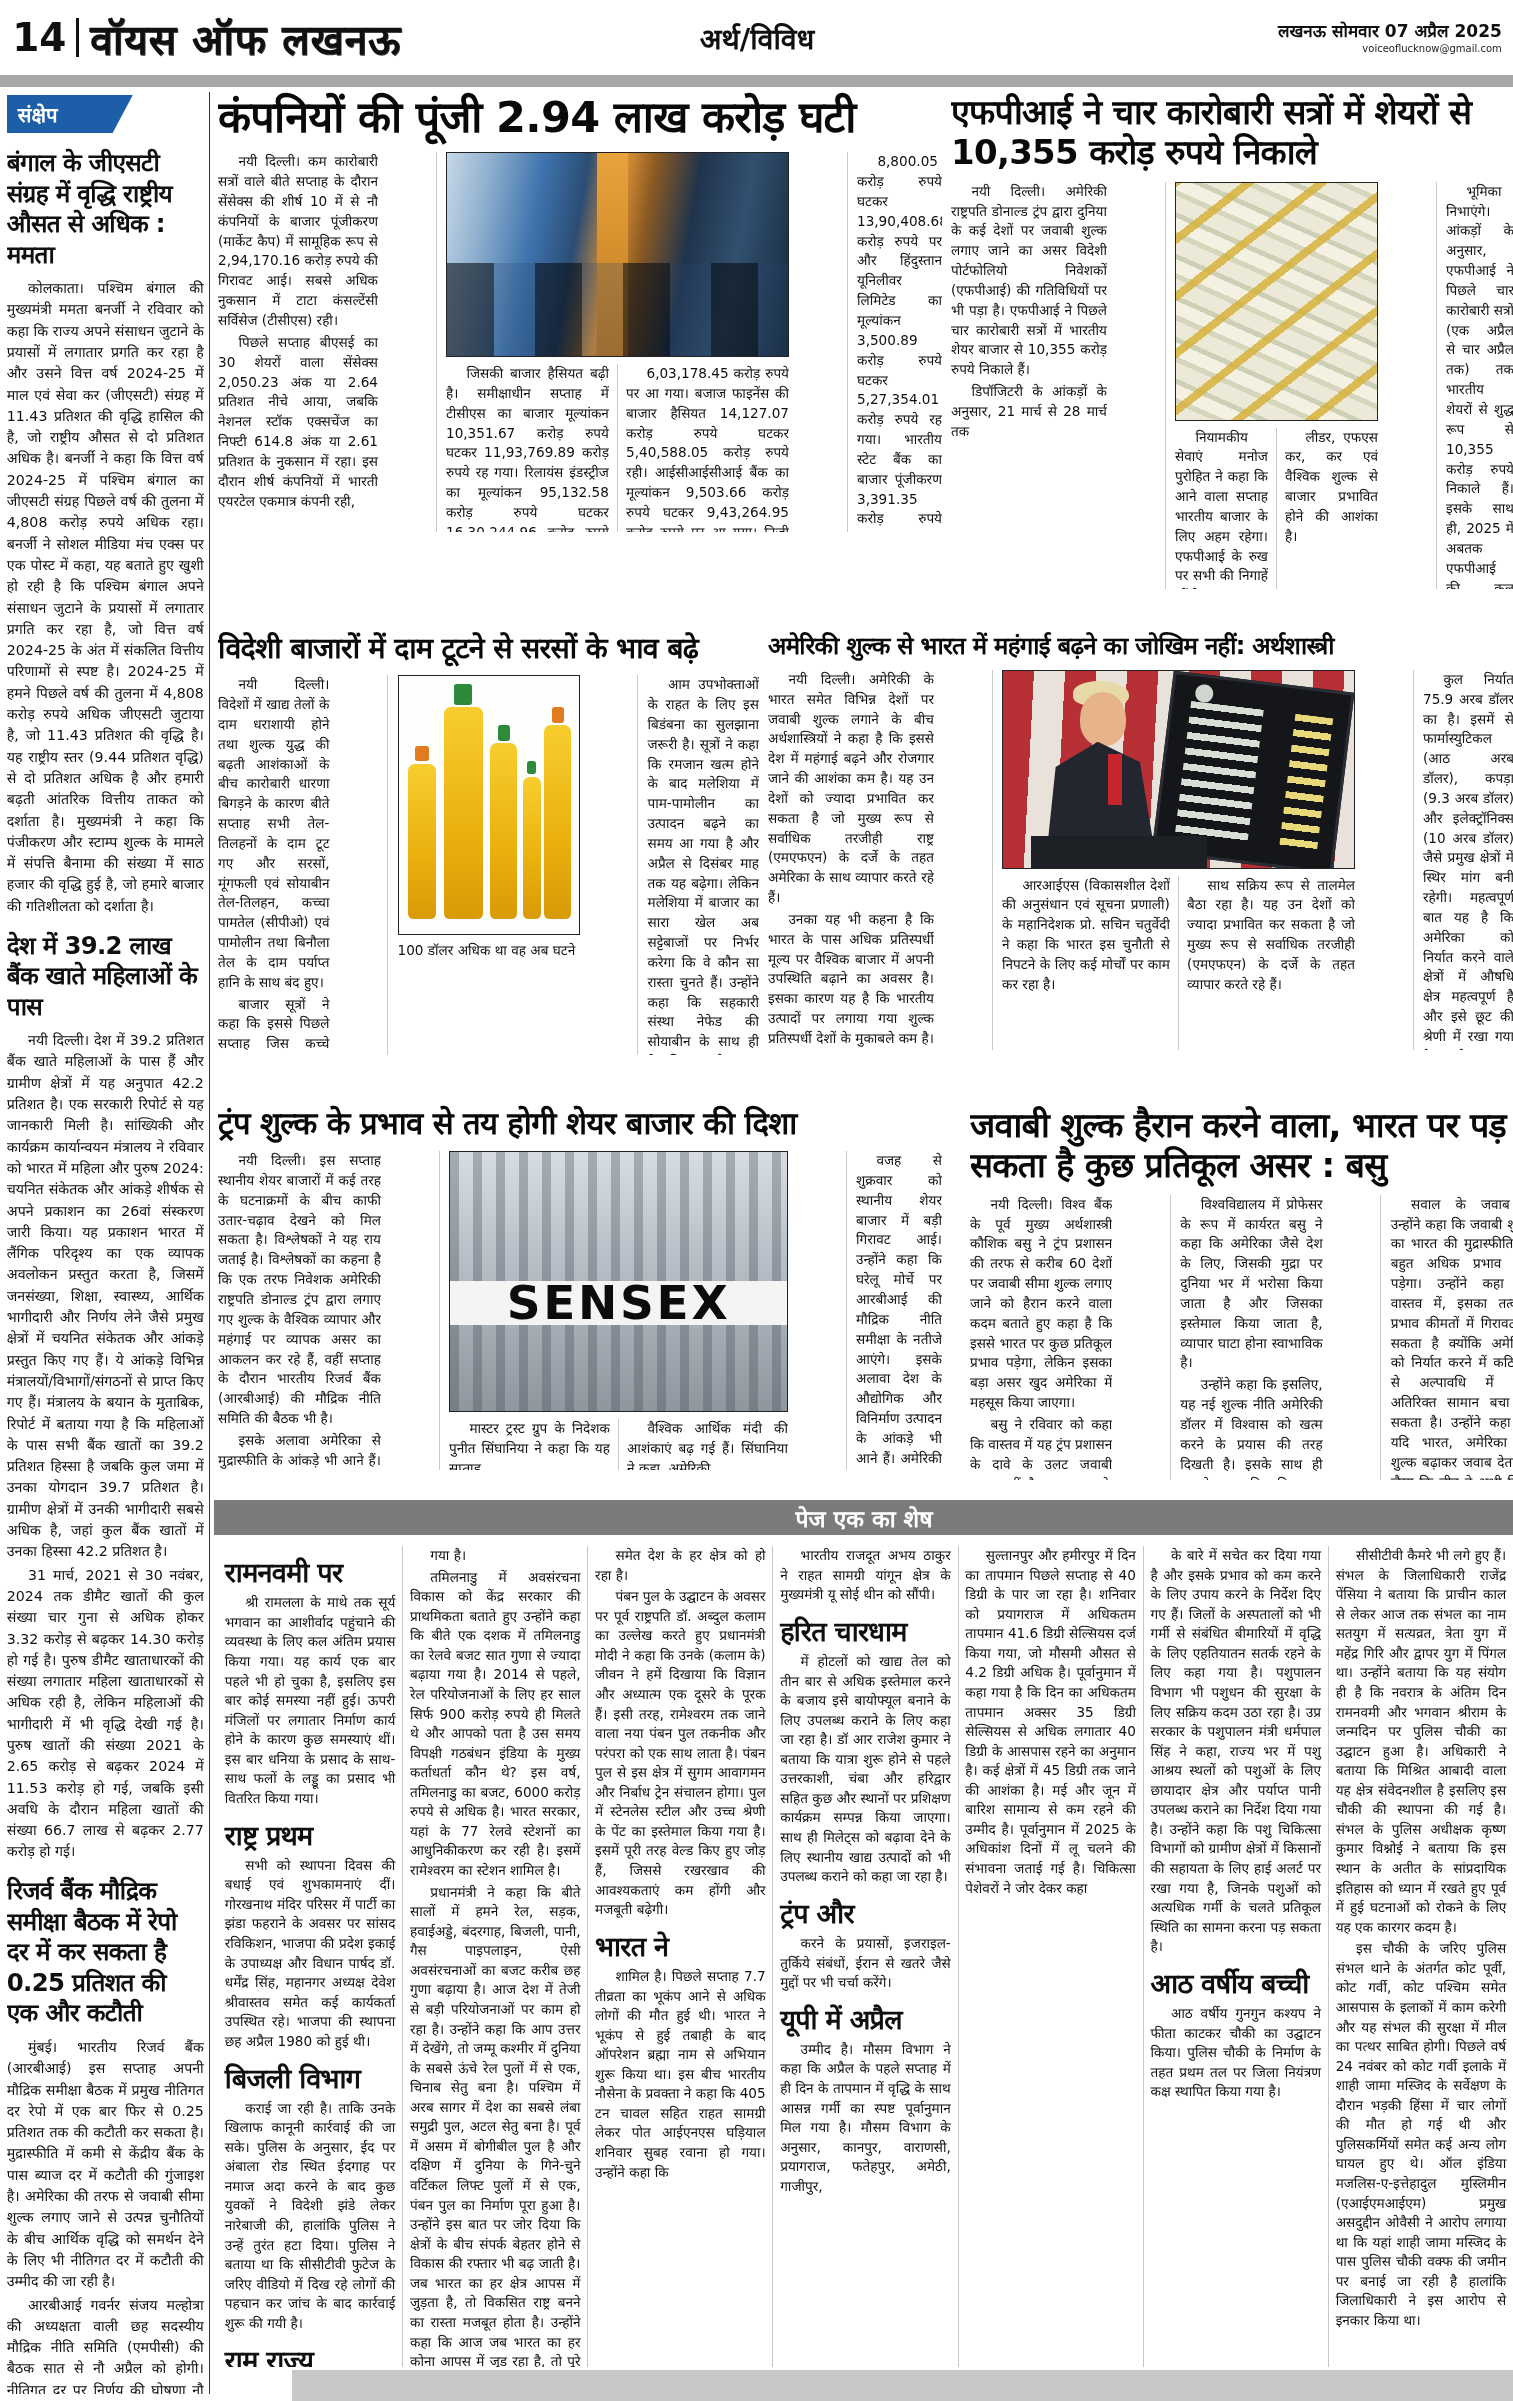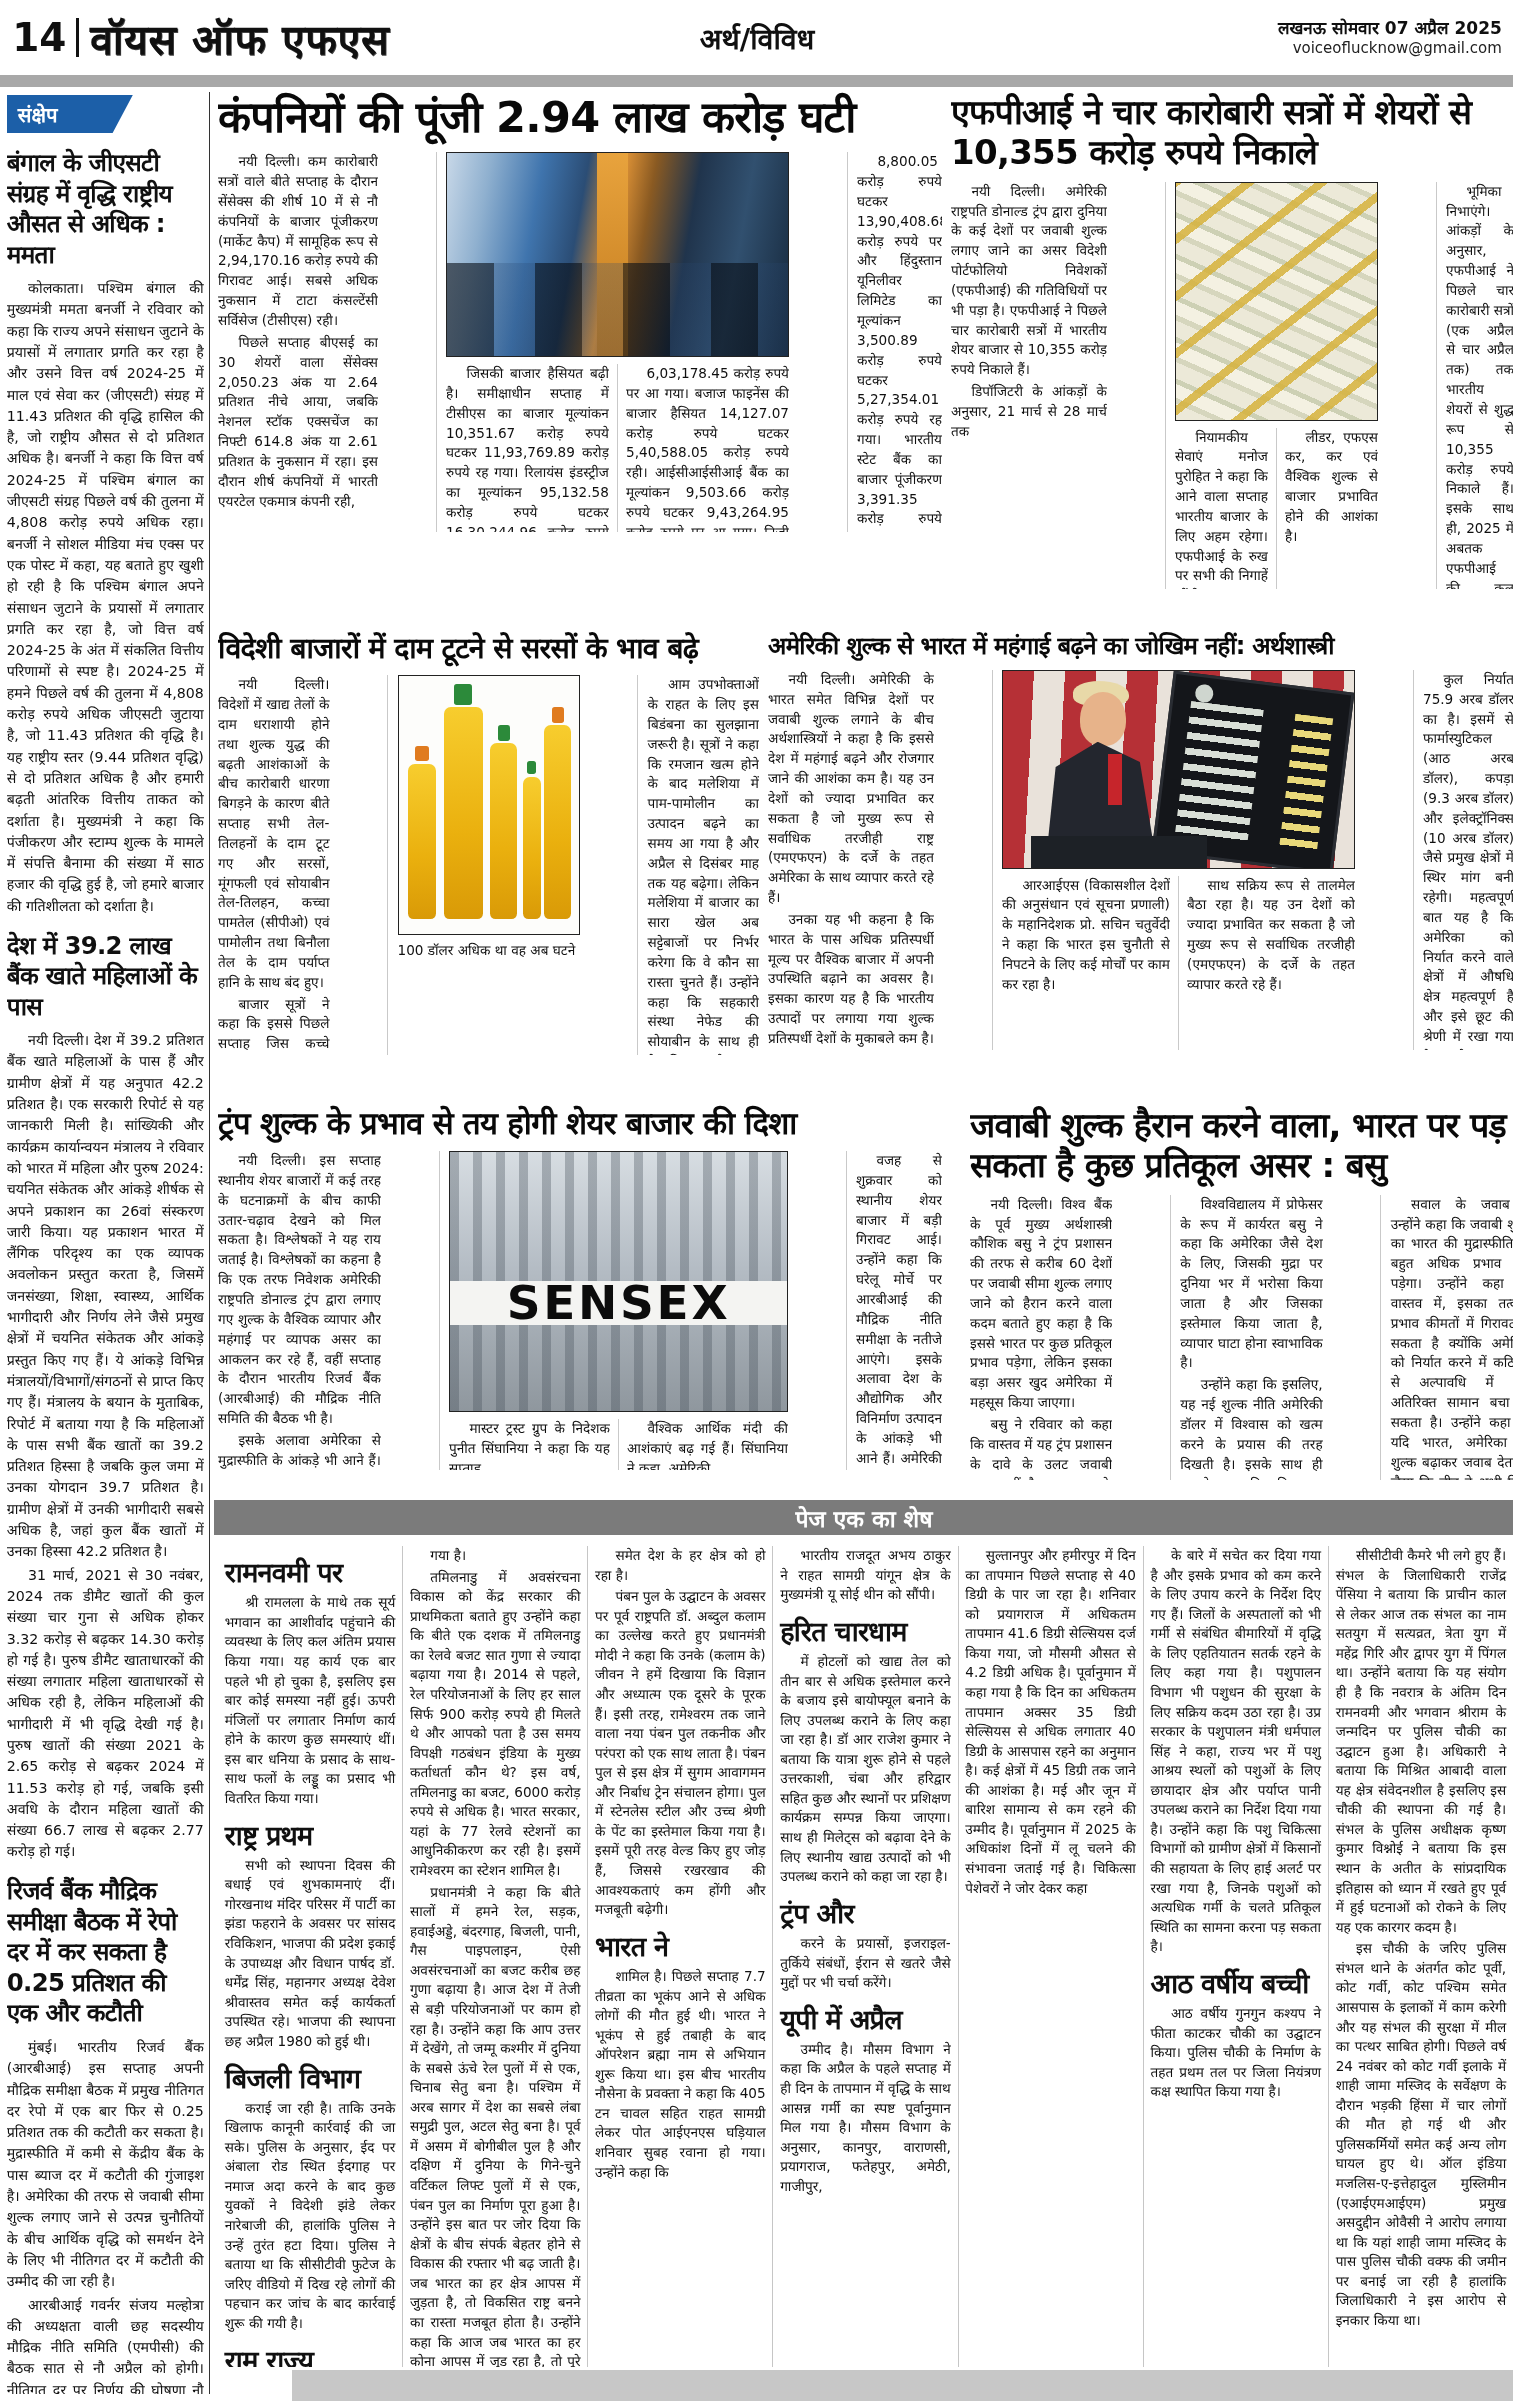--- a/index.html
+++ b/index.html
@@ -8,21 +8,21 @@
     font-family:"DejaVu Sans","Liberation Sans",sans-serif;color:#101010;
     overflow:hidden;margin:0 auto;
   }
   
   .header{position:absolute;left:12.2px;top:5.4px;right:12.2px;height:65px;display:flex;align-items:center;}
   .page-num{font-size:39px;font-weight:900;line-height:1;padding-right:9.5px;border-right:3.4px solid #111;margin-right:11px;}
   .masthead{font-size:41px;font-weight:900;letter-spacing:0.7px;text-shadow:0.7px 0.7px 0 #444;}
   .section-title{position:absolute;left:50%;transform:translateX(-50%);font-size:28.5px;font-weight:800;}
   .header-right{margin-left:auto;text-align:right;line-height:1.3;}
   .dateline{font-size:17px;font-weight:800;}
-  .email{font-size:15px;color:#222;text-align:right;}
+  .email{font-size:10px;color:#222;text-align:right;}
   .header-bar{position:absolute;left:0;top:75px;width:1514px;height:12.2px;background:#a8a8a8;}
   .main-divider{position:absolute;left:209px;top:92px;width:1.4px;height:2302px;background:#333;}
 
   
   .body-text{font-size:13.6px;line-height:1.46;text-align:justify;overflow:hidden;}
   .para{margin:0 0 2px 0;text-indent:1.5em;}
   .headline{font-weight:900;line-height:1.18;color:#090909;letter-spacing:-0.7px;margin:0 0 9.5px 0;}
   .block{position:absolute;overflow:hidden;}
   .block-body{display:flex;overflow:hidden;gap:48px;}
   .block-body>*+*{border-left:0.7px solid #c9c9c9;padding-left:9.5px;margin-left:9.5px;}
@@ -97,21 +97,21 @@
   .mini-head{font-size:27px;font-weight:900;line-height:1.1;margin:12.2px 0 5.4px 0;text-indent:0;letter-spacing:-0.7px;}
   .smudge{position:absolute;left:292px;top:2370px;width:1221px;height:32px;background:#c7c7c7;}
 </style>
 </head>
 <body>
 
 <div class="page">
 
   <div class="header">
     <div class="page-num">14</div>
-    <div class="masthead">वॉयस ऑफ एफएस</div>
+    <div class="masthead">वॉयस ऑफ लखनऊ</div>
     <div class="section-title">अर्थ/विविध</div>
     <div class="header-right">
       <div class="dateline">लखनऊ सोमवार 07 अप्रैल 2025</div>
       <div class="email">voiceoflucknow@gmail.com</div>
     </div>
   </div>
   <div class="header-bar"></div>
   <div class="main-divider"></div>
 
   <div class="sidebar">

